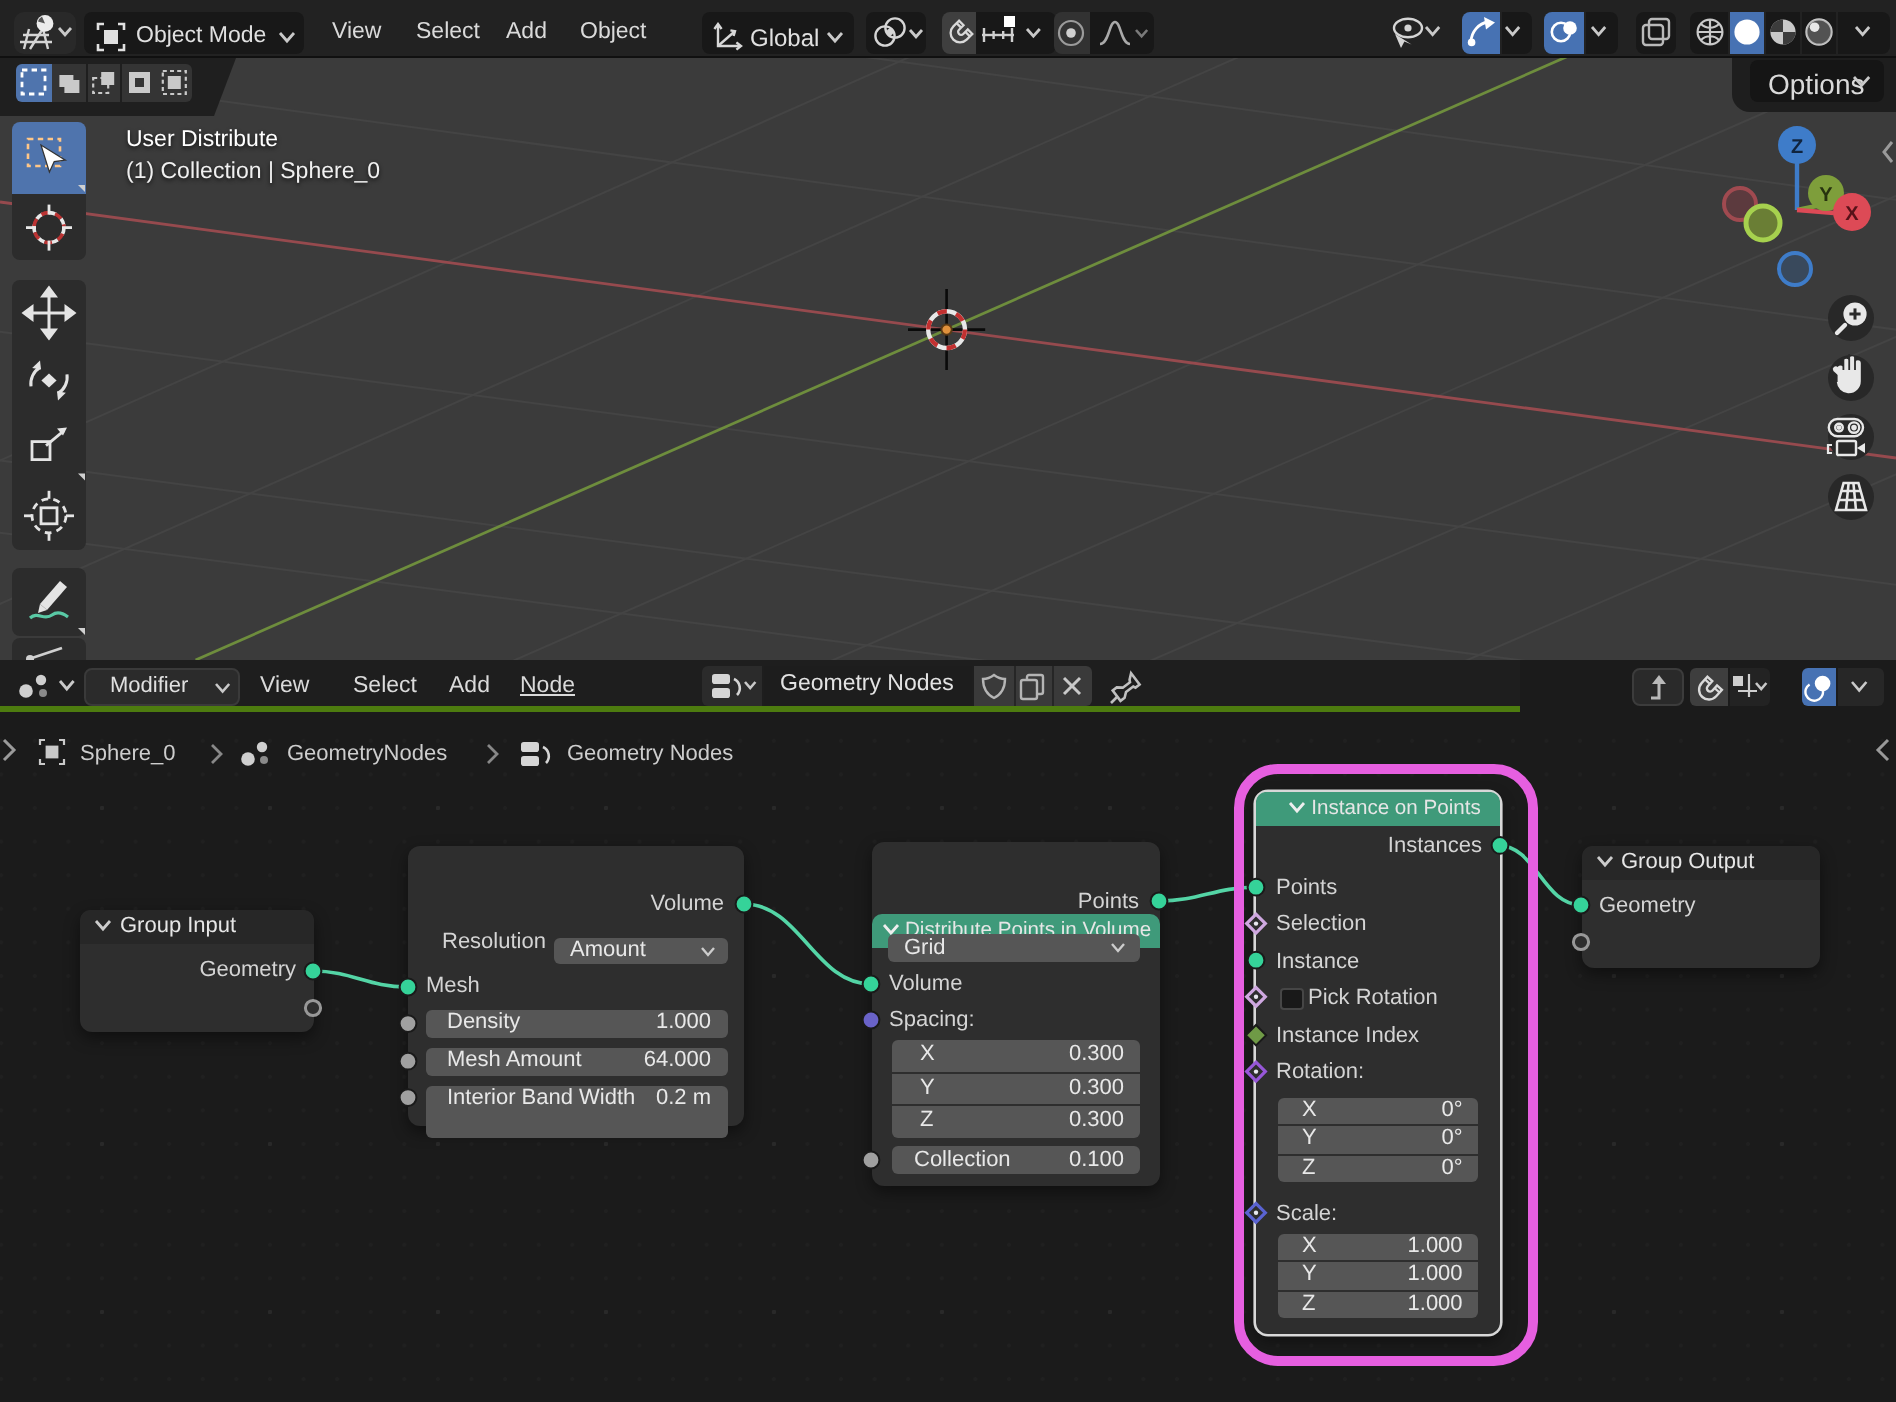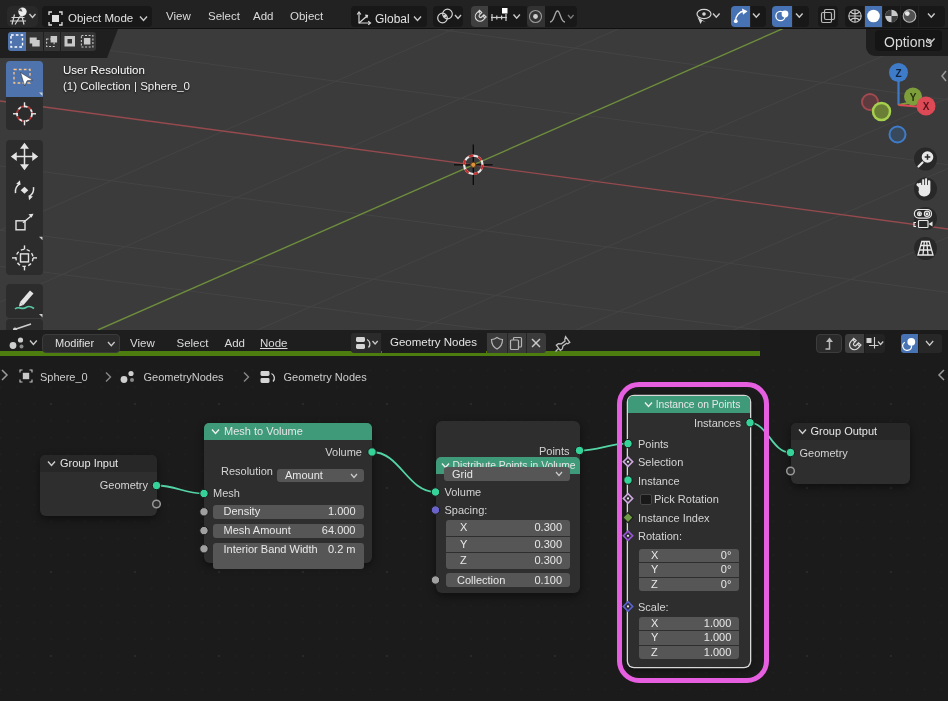--- a/index.html
+++ b/index.html
@@ -8,21 +8,21 @@
 
 #topbar{position:absolute;left:0;top:0;width:948px;height:29px;background:#222222;border-bottom:1px solid #101010;box-sizing:border-box;}
 .menu{position:absolute;top:0;height:26px;line-height:26px;color:#dadada;font-size:11.5px;}
 .pill{position:absolute;background:#181818;border-radius:4px;color:#e0e0e0;font-size:12px;}
 
 #vp{position:absolute;left:0;top:29px;width:948px;height:301px;background:#3b3b3b;overflow:hidden;}
 .tbtn{position:absolute;left:6px;width:37px;height:35px;background:#2c2c2c;border-radius:4px;}
 .tbtn.blue{background:#4f74ad;}
 .vptext{position:absolute;color:#fff;font-size:11.5px;text-shadow:0 1px 2px rgba(0,0,0,.7);}
 
-#nhead{position:absolute;left:0;top:330px;width:760px;height:26px;background:#1e1e1e;border-bottom:5px solid #4d7c0f;box-sizing:border-box;}
+#nhead{position:absolute;left:0;top:330px;width:760px;height:26px;background:#1e1e1e;border-bottom:3px solid #4d7c0f;box-sizing:border-box;}
 #nhead .menu{height:26px;line-height:26px;}
 
 #narea{position:absolute;left:0;top:356px;width:948px;height:345px;
 background-image:radial-gradient(circle,#292929 1px,rgba(0,0,0,0) 1.2px),radial-gradient(circle,#202020 0.9px,rgba(0,0,0,0) 1.1px);
 background-size:84px 84px,16.8px 16.8px;background-position:9px 6px,9px 6px;background-color:#1b1b1b;}
 .node{position:absolute;background:#2e2e2e;border-radius:6px;box-shadow:0 3px 8px rgba(0,0,0,.45);}
 .nhdr{height:17px;border-radius:5px 5px 0 0;color:#e6e6e6;font-size:11px;line-height:17px;white-space:nowrap;}
 .nhdr .nchev{display:inline-block;margin:0 4px 0 7px;}
 .teal{background:#3f9a7a;}
 .gray{background:#272727;}
@@ -354,21 +354,21 @@
    <path d="M14 18 L13 22.5 L17.5 21 Z" fill="#e4e4e4"></path>
    <path d="M9 25 C13 21.5 16 26.5 20 23.5 C23 21.3 26 23 28 24.5" stroke="#59c9a5" stroke-width="1.6" fill="none"></path>
    <path d="M33 30 l3.5 3.5 v-3.5 z" fill="#cfcfcf"></path>
   </g>
 
   <g transform="translate(0,257.5)">
    <path d="M10 10.5 L25 5.5" stroke="#d0d0d0" stroke-width="1.4" fill="none"></path>
    <circle cx="9" cy="11" r="2" fill="#d0d0d0"></circle>
   </g>
  </svg>
- <div class="vptext" style="left:63px;top:35px;">User Resolution</div>
+ <div class="vptext" style="left:63px;top:35px;">User Distribute</div>
  <div class="vptext" style="left:63px;top:51px;color:#f0f0f0;">(1) Collection | Sphere_0</div>
 </div>
 <div id="nhead">
   <svg class="abs" style="left:8px;top:5px" width="32" height="16" viewBox="0 0 32 16">
     <circle cx="5" cy="10.5" r="3.4" fill="#cfcfcf"></circle>
     <circle cx="12.5" cy="5" r="2.6" fill="#cfcfcf"></circle>
     <circle cx="13.5" cy="11.5" r="2" fill="#8a8a8a"></circle>
     <path d="M22 5.5 l3.4 4 3.4-4" stroke="#c9c9c9" stroke-width="1.4" fill="none"></path>
   </svg>
   <div class="pill" style="left:42px;top:3.5px;width:78px;height:19px;background:#2b2b2b;border:1px solid #3a3a3a;box-sizing:border-box;">
@@ -489,23 +489,20 @@
     </svg>
 
  <div class="node" style="left:40px;top:99px;width:117px;height:61px;">
   <div class="nhdr gray"><svg class="nchev" width="9" height="7">
           <path d="M1 1.5 l3.5 4 3.5-4" stroke="#ccc" stroke-width="1.4" fill="none"></path>
         </svg>Group Input</div>
   <div class="nlabel" style="right:9px;top:24px;">Geometry</div>
  </div>
 
  <div class="node" style="left:204px;top:67px;width:168px;height:140px;">
-  <div class="nhdr teal"><svg class="nchev" width="9" height="7">
-          <path d="M1 1.5 l3.5 4 3.5-4" stroke="#eee" stroke-width="1.4" fill="none"></path>
-        </svg>Mesh to Volume</div>
   <div class="nlabel" style="right:10px;top:23px;">Volume</div>
   <div class="nlabel" style="left:17px;top:41.5px;">Resolution</div>
   <div class="field" style="left:73px;top:45.5px;width:86.5px;height:13.5px;">
     <span class="fl" style="left:8px;">Amount</span>
     <svg class="abs" style="right:5px;top:4px" width="9" height="7">
           <path d="M1 1 l3 3.5 3-3.5" stroke="#ccc" stroke-width="1.2" fill="none"></path>
         </svg>
   </div>
   <div class="nlabel" style="left:9px;top:64px;">Mesh</div>
   <div class="field" style="left:8.5px;top:82px;width:151px;height:13.5px;">

